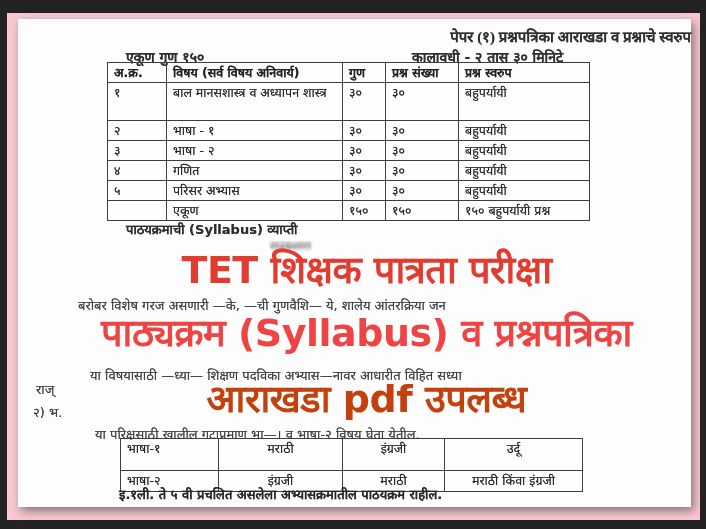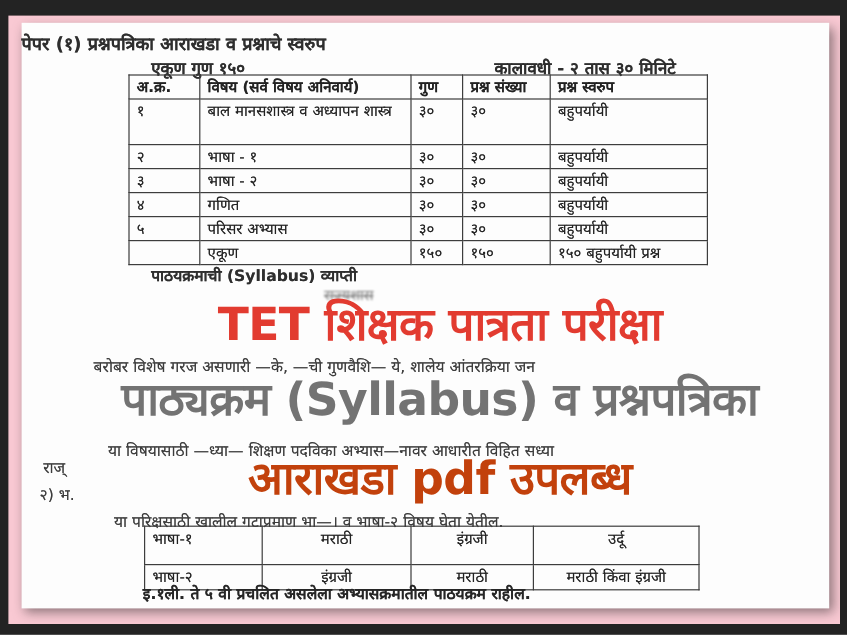--- a/index.html
+++ b/index.html
@@ -8,21 +8,21 @@
     background:#232323;
     font-family:"DejaVu Sans","Liberation Sans",sans-serif;
   }
   .mat{position:absolute;left:7px;top:13px;right:6px;bottom:9px;background:#f9c9d3;}
   .page{
     position:absolute;left:18px;top:19px;width:673px;height:488px;
     background:#fdfdfd;box-shadow:3px 4px 9px rgba(30,30,30,.5);
   }
   .abs{position:absolute;}
   .scan{color:#2e2e2e;text-shadow:0 0 .5px rgba(40,40,40,.6);}
-  .doc-title{top:7px;left:0;width:100%;text-align:left;font-size:15px;font-weight:600;}
+  .doc-title{top:7px;left:0;width:100%;text-align:right;font-size:15px;font-weight:600;font-family:Liberation Serif, serif;}
   .meta{top:28px;font-size:14px;font-weight:600;}
   .meta-left{left:108px;}
   .meta-right{left:394px;}
 
   table{border-collapse:collapse;table-layout:fixed;position:absolute;background:transparent;}
   td,th{border:1.6px solid #3d3d3d;font-size:12.5px;font-weight:500;color:#222;
         padding:1px 6px;vertical-align:top;text-align:left;overflow:hidden;
         text-shadow:0 0 .5px rgba(40,40,40,.55);}
   th{font-weight:700;}
   .exam-table{left:89px;top:43px;width:482px;}
@@ -128,21 +128,21 @@
   <div class="abs scan syllabus-heading">पाठयक्रमाची (Syllabus) व्याप्ती</div>
   <div class="abs faint fragment">राज्यशास</div>
 
   <div class="abs bgline bg2">या विषयासाठी —ध्या— शिक्षण पदविका अभ्यास—नावर आधारीत विहित सध्या</div>
   <div class="abs bgline bg1">बरोबर विशेष गरज असणारी —के, —ची गुणवैशि— ये, शालेय आंतरक्रिया जन</div>
   <div class="abs bgline bgl1">राज्</div>
   <div class="abs bgline bgl2">२) भ.</div>
   <div class="abs bgline bg3">या परिक्षसाठी खालील गटाप्रमाण भा—। व भाषा-२ विषय घेता येतील.</div>
 
   <div class="abs overlay-line ov1" style="color:#e23b30">TET शिक्षक पात्रता परीक्षा</div>
-  <div class="abs overlay-line ov2" style="color:#737373">पाठ्यक्रम (Syllabus) व प्रश्नपत्रिका</div>
+  <div class="abs overlay-line ov2" style="color:#ef4444">पाठ्यक्रम (Syllabus) व प्रश्नपत्रिका</div>
   <div class="abs overlay-line ov3" style="color:#c2410c">आराखडा pdf उपलब्ध</div>
 
   <table class="lang-table">
     <colgroup>
       <col style="width:98px">
         <col style="width:124px">
         <col style="width:102px">
         <col style="width:138px">
     </colgroup>
     <tbody>

